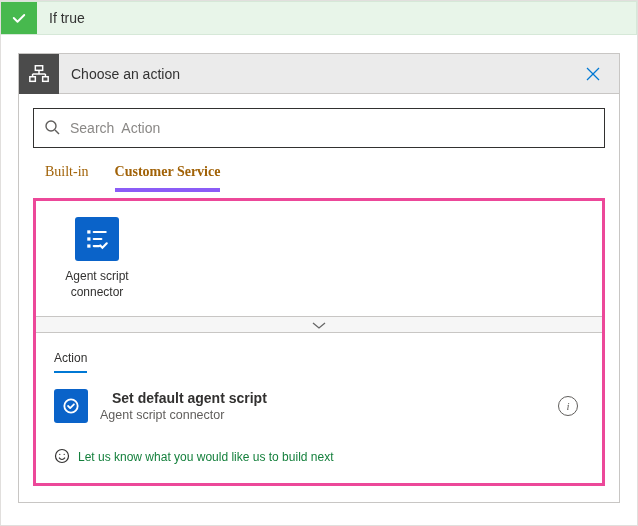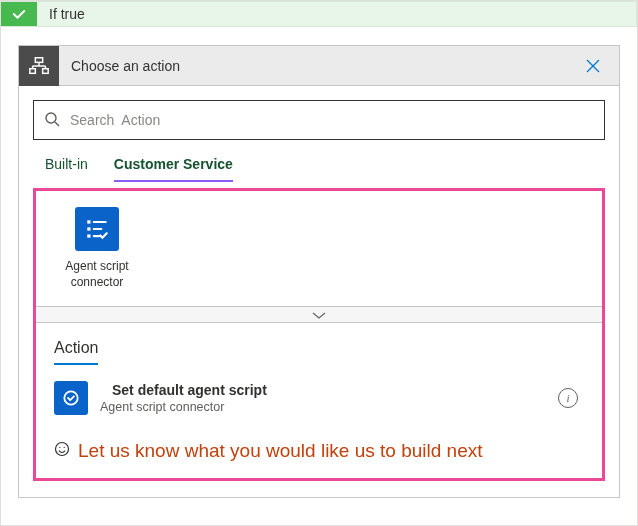--- a/index.html
+++ b/index.html
@@ -14,21 +14,21 @@
     height: 526px;
     overflow: hidden;
     border: 1px solid #e1dfdd;
   }
   .condition-bar {
     display: flex;
     align-items: stretch;
     background: #e8f5e9;
     border: 1px solid #d6e8d8;
     border-left: none;
-    height: 26px;
+    height: 34px;
   }
   .condition-check {
     width: 36px;
     background: #47b94e;
     display: flex;
     align-items: center;
     justify-content: center;
     color: #fff;
   }
   .condition-check svg { width: 18px; height: 18px; }
@@ -102,26 +102,27 @@
   }
   .search-input::placeholder { color: #8a8886; }
   .tabs {
     display: flex;
     gap: 26px;
     padding: 10px 12px 0 12px;
   }
   .tab {
     padding: 6px 0 8px 0;
     cursor: pointer;
-    color: #14532d;
+    color: #a16207;
     border-bottom: 2px solid transparent;
+    font-family: Liberation Serif, serif;
   }
   .tab.active {
     font-weight: 600;
-    border-bottom: 2px solid #8b5cf6;
+    border-bottom: 4px solid #8b5cf6;
   }
   .connector-area {
     margin-top: 6px;
     border: 3px solid #ec4899;
   }
   .connector-grid {
     padding: 16px 18px;
     display: flex;
     background: #fff;
   }
@@ -155,21 +156,21 @@
     justify-content: center;
     cursor: pointer;
   }
   .expander svg { width: 14px; height: 8px; color: #666; }
   .action-section {
     border-top: 1px solid #c8c6c4;
     padding: 16px 18px;
     background: #fff;
   }
   .action-heading {
-    font-size: 16px;
+    font-size: 12px;
     font-weight: 400;
     padding-bottom: 6px;
     display: inline-block;
     border-bottom: 2px solid #0078d4;
     margin-bottom: 14px;
   }
   .action-item {
     display: flex;
     align-items: center;
     cursor: pointer;
@@ -210,22 +211,22 @@
     color: #323130;
     margin-bottom: 6px;
   }
   .feedback-link-row {
     display: flex;
     align-items: center;
     gap: 8px;
   }
   .feedback-link-row svg { width: 16px; height: 16px; color: #323130; }
   .feedback-link {
-    color: #c2410c;
-    font-size: 19px;
+    color: #15803d;
+    font-size: 12px;
     cursor: pointer;
   }
 </style>
 </head>
 <body>
 
 <div class="condition-bar">
   <div class="condition-check">
     <svg viewBox="0 0 24 24" fill="none" stroke="#fff" stroke-width="2.5" stroke-linecap="round" stroke-linejoin="round">
         <polyline points="5 12 10 17 19 8"></polyline>

